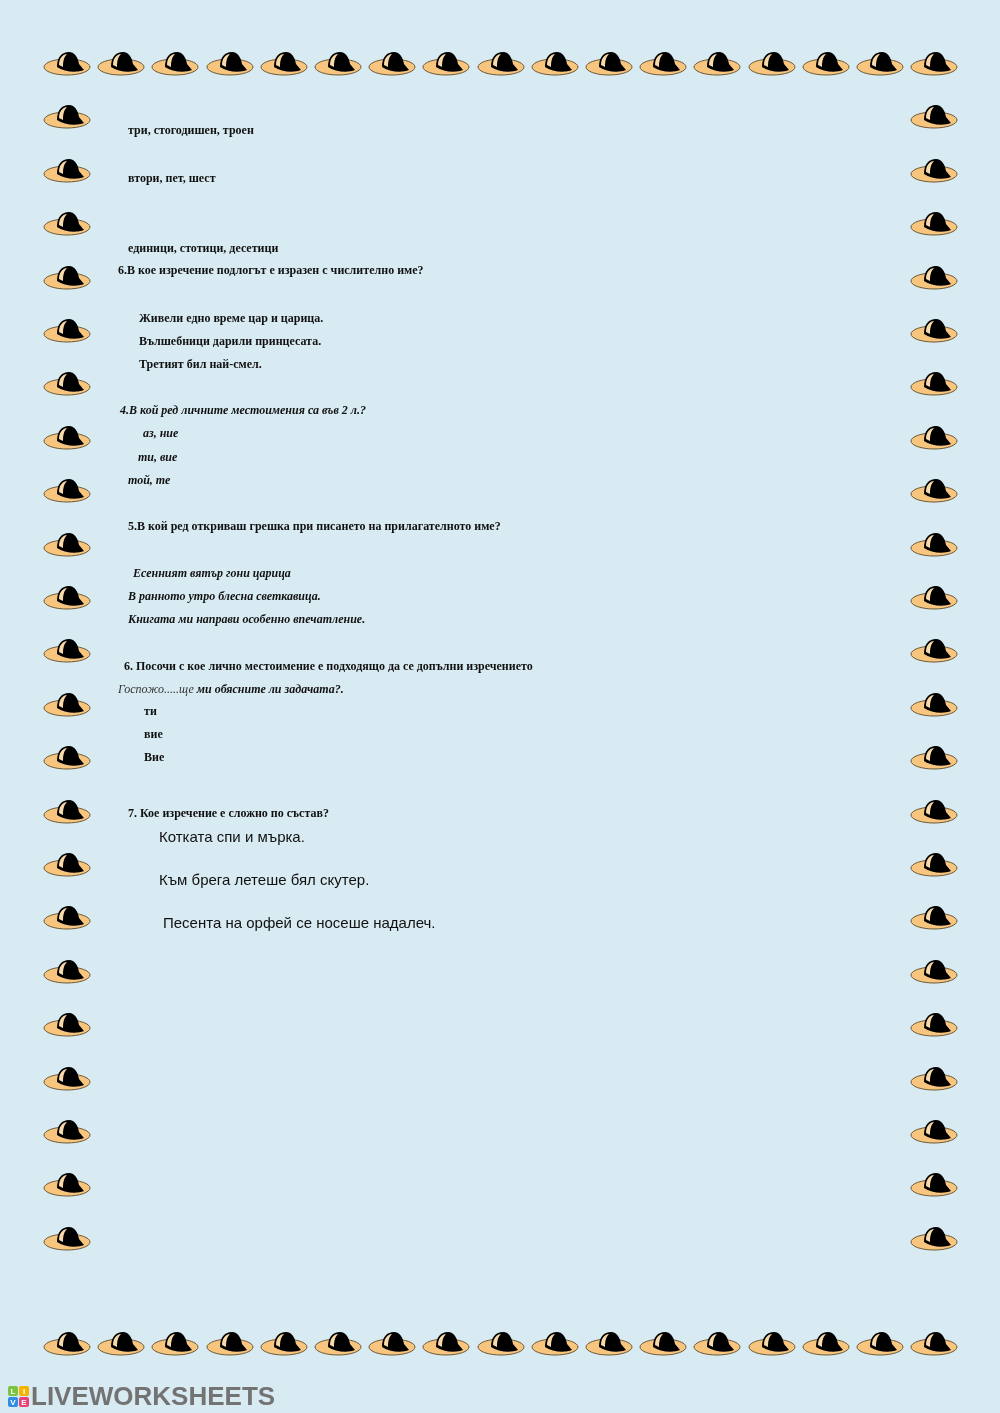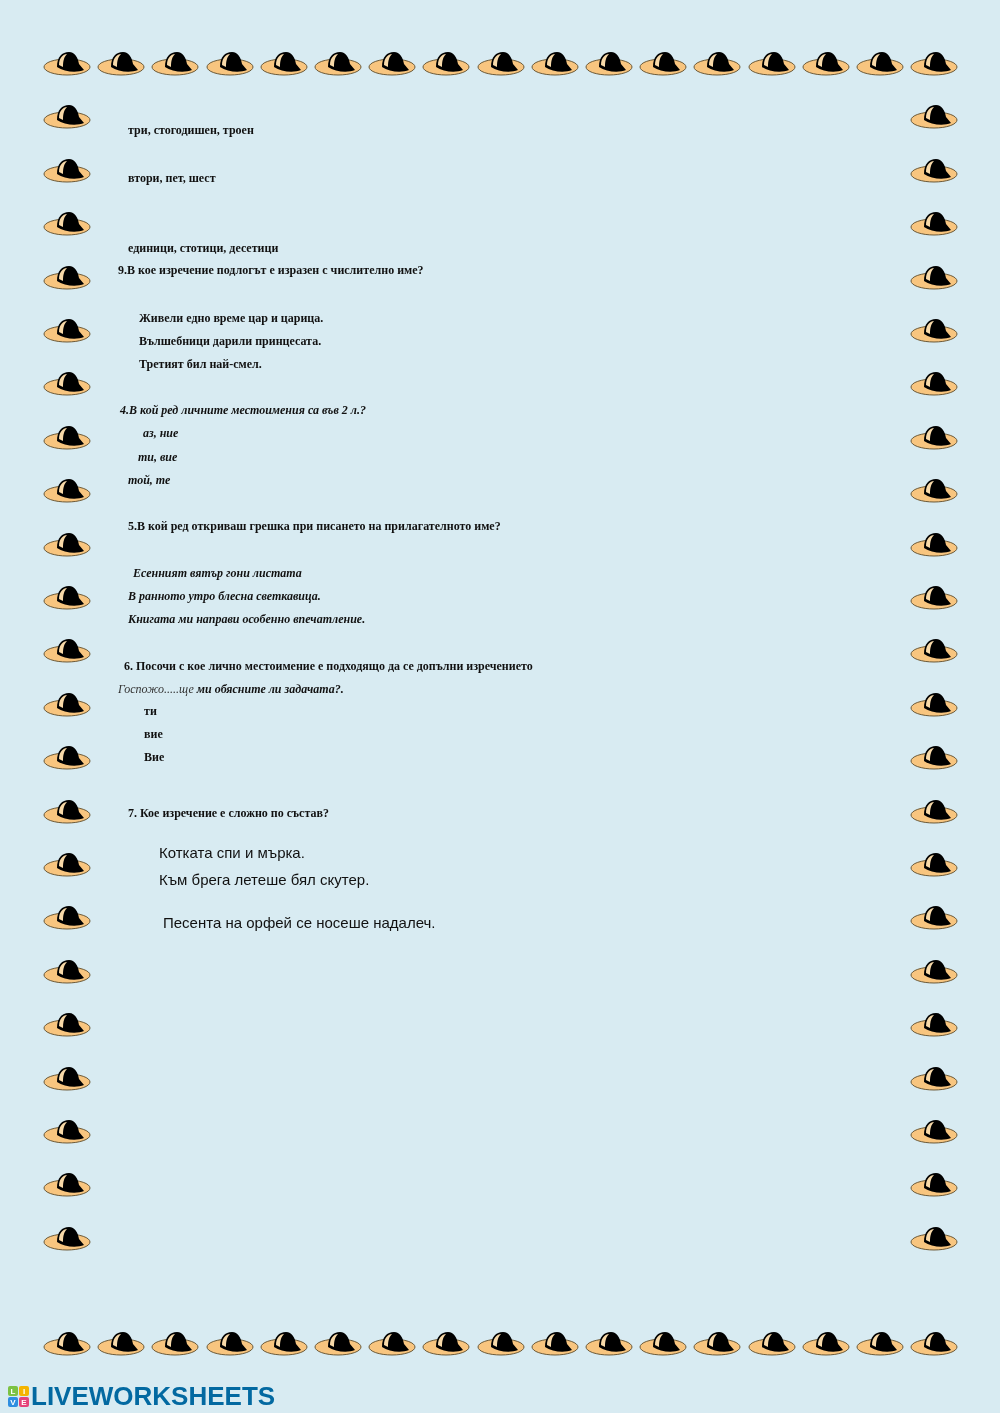--- a/index.html
+++ b/index.html
@@ -5,21 +5,21 @@
   html, body { margin:0; padding:0; }
   body { width:1000px; height:1413px; background:#d8ebf2; position:relative; overflow:hidden; font-family:"Liberation Serif", serif; color:#111; }
   .hat { position:absolute; width:50px; height:28px; }
   .txt { position:absolute; white-space:nowrap; font-size:12px; line-height:20px; }
   .b { font-weight:bold; }
   .i { font-style:italic; }
   .sans { font-family:"Liberation Sans", sans-serif; font-size:15px; font-weight:normal; }
   .logo { position:absolute; left:8px; top:1381px; display:flex; align-items:center; }
   .logo-grid { display:grid; grid-template-columns:10px 10px; grid-template-rows:10px 10px; gap:1px; margin-right:2px; }
   .logo-grid span { display:flex; align-items:center; justify-content:center; font:bold 8px "Liberation Sans", sans-serif; color:#fff; border-radius:2px; }
-  .logo-text { font:bold 26px "Liberation Sans", sans-serif; color:#0369a1; letter-spacing:0px; }
+  .logo-text { font:bold 26px "Liberation Sans", sans-serif; color:#737373; letter-spacing:0px; }
 </style>
 </head>
 <body>
 
 <svg width="0" height="0" style="position:absolute">
   <defs>
     <symbol id="hat" viewBox="0 0 50 28">
       <ellipse cx="25" cy="18" rx="23" ry="8" fill="#f8c57f" stroke="#6b5a3a" stroke-width="1"></ellipse>
       <path d="M15 18 C15 8 20 3 27 3 C33 3 36 9 37 15 L42 21 C35 24 22 23 15 18 Z" fill="#000"></path>
       <path d="M17 16 C17 9 21 5 25 5 C22 8 21 12 21 18 Z" fill="#f8d9a8"></path>
@@ -261,38 +261,38 @@
     </svg>
     <svg class="hat" viewBox="0 0 50 28" style="left: 909px; top: 1223.8px;">
       <use href="#hat"></use>
     </svg>
   </div>
 
 <div id="content">
     <div class="txt b" style="left: 128px; top: 120px;">три, стогодишен, троен</div>
     <div class="txt b" style="left: 128px; top: 168px;">втори, пет, шест</div>
     <div class="txt b" style="left: 128px; top: 214px; margin-top: 24px;">единици, стотици, десетици</div>
-    <div class="txt b" style="left: 118px; top: 260px;">9.В кое изречение подлогът е изразен с числително име?</div>
+    <div class="txt b" style="left: 118px; top: 260px;">6.В кое изречение подлогът е изразен с числително име?</div>
     <div class="txt b" style="left: 139px; top: 308px; text-align: right;">Живели едно време цар и царица.</div>
     <div class="txt b" style="left: 139px; top: 331px;">Вълшебници дарили принцесата.</div>
     <div class="txt b" style="left: 139px; top: 354px;">Третият бил най-смел.</div>
     <div class="txt b i" style="left: 120px; top: 400px;">4.В кой ред личните местоимения са във 2 л.?</div>
     <div class="txt b i" style="left: 143px; top: 423px;">аз, ние</div>
     <div class="txt b i" style="left: 138px; top: 447px;">ти, вие</div>
     <div class="txt b i" style="left: 128px; top: 470px;">той, те</div>
     <div class="txt b" style="left: 128px; top: 516px;">5.В кой ред откриваш грешка при писането на прилагателното име?</div>
-    <div class="txt b i" style="left: 133px; top: 563px;">Есенният вятър гони листата</div>
+    <div class="txt b i" style="left: 133px; top: 563px;">Есенният вятър гони царица</div>
     <div class="txt b i" style="left: 128px; top: 586px;">В ранното утро блесна светкавица.</div>
     <div class="txt b i" style="left: 128px; top: 609px;">Книгата ми направи особенно впечатление.</div>
     <div class="txt b" style="left: 124px; top: 656px;">6. Посочи с кое лично местоимение е подходящо да се допълни изречението</div>
     <div class="txt b" style="left: 144px; top: 701px;">ти</div>
     <div class="txt b" style="left: 144px; top: 724px;">вие</div>
     <div class="txt b" style="left: 144px; top: 747px;">Вие</div>
     <div class="txt b" style="left: 128px; top: 803px;">7.   Кое изречение е сложно по състав?</div>
-    <div class="txt sans" style="left: 159px; top: 827px; margin-top: 16px;">Котката спи и мърка.</div>
+    <div class="txt sans" style="left: 159px; top: 827px;">Котката спи и мърка.</div>
     <div class="txt sans" style="left: 159px; top: 870px;">Към брега летеше бял скутер.</div>
     <div class="txt sans" style="left: 163px; top: 913px; text-align: center;">Песента на орфей се носеше надалеч.</div>
   </div>
 
 <div class="txt" style="left:118px; top:679px;">
   <span class="i" style="color:#333;">Госпожо.....ще</span><span class="b i"> ми обясните ли задачата?.</span>
 </div>
 
 <div class="logo">
   <div class="logo-grid">

